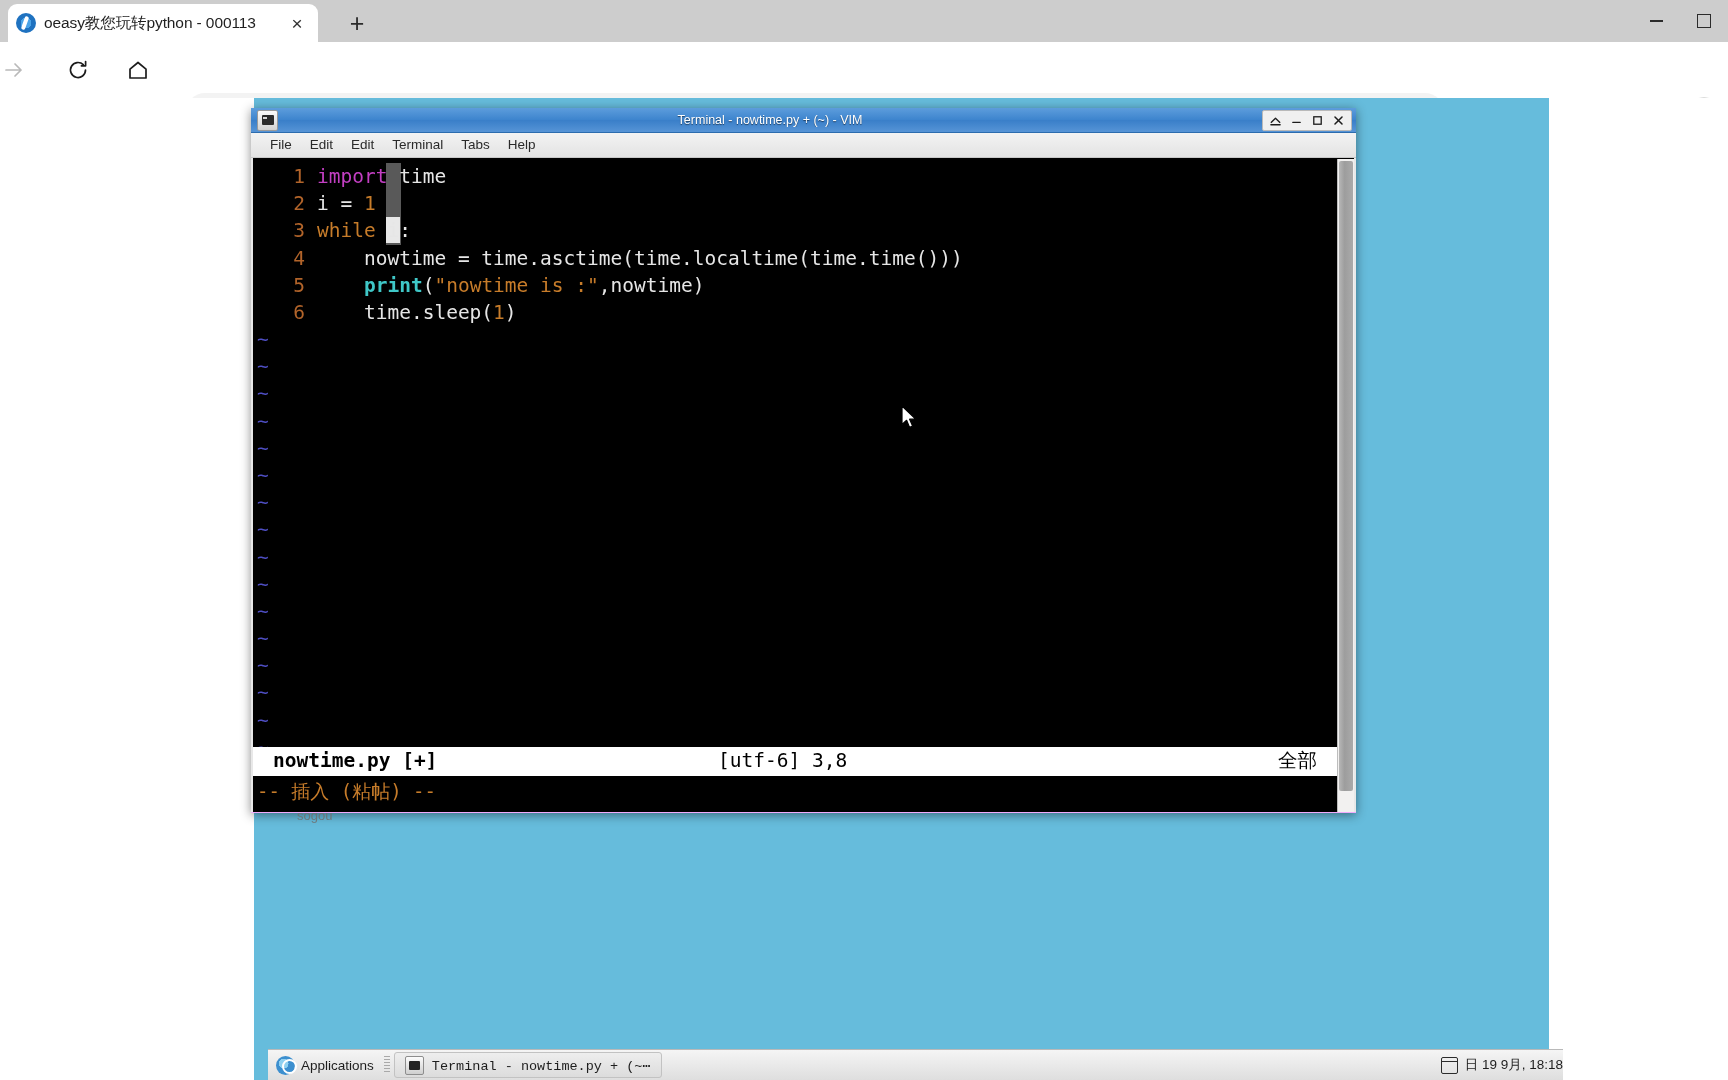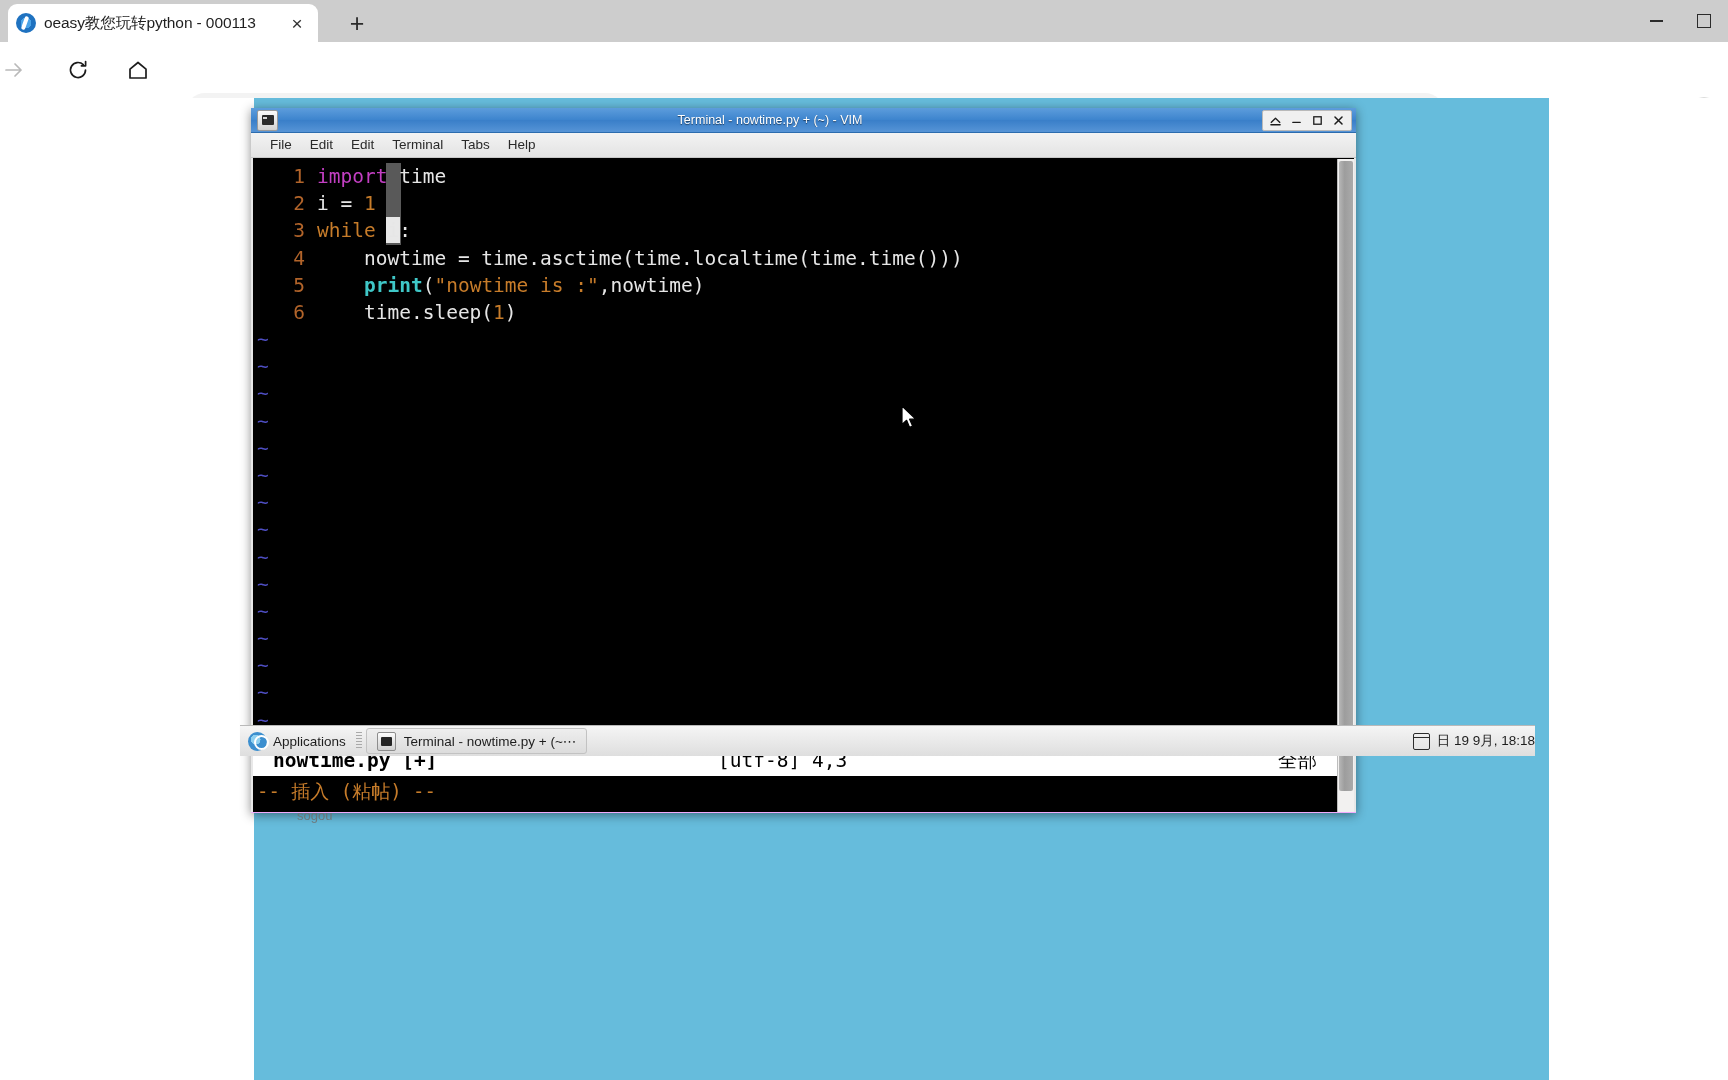--- a/index.html
+++ b/index.html
@@ -2,21 +2,21 @@
 <html><head>
 <meta charset="utf-8">
 <style>
   html, body {
     margin: 0; padding: 0;
     width: 1728px; height: 1080px;
     overflow: hidden;
     background: #ffffff;
     font-family: "Liberation Sans", sans-serif;
   }
-  #root { position: relative; width: 1728px; height: 756px; }
+  #root { position: relative; width: 1728px; height: 1080px; }
 
   
   .browser-tabstrip {
     position: absolute; left: 0; top: 0; width: 1728px; height: 42px;
     background: #cdcdcd;
   }
   .tab {
     position: absolute; left: 8px; top: 4px; width: 310px; height: 38px;
     background: #ffffff; border-radius: 9px 9px 0 0;
     display: flex; align-items: center; padding: 0 8px; box-sizing: border-box;
@@ -202,41 +202,41 @@
 
   .mouse-cursor { position: absolute; left: 648px; top: 246px; width: 18px; height: 26px; }
 
   .sogou-hint {
     position: absolute; left: 297px; top: 808px; font-size: 13px; color: #6f6f6f;
     font-family: "Liberation Sans", sans-serif; opacity: 0.85;
   }
 
   
   .taskbar {
-    position: absolute; left: 240px; bottom: 0px; width: 1295px; height: 30px;
+    position: absolute; left: 268px; bottom: 0px; width: 1295px; height: 30px;
     background: linear-gradient(to bottom, #f5f5f5, #dedede);
     border-top: 1px solid #b9b9b9; display: flex; align-items: center;
   }
   .tb-apps { display: flex; align-items: center; padding: 0 6px 0 8px; gap: 6px; }
   .apps-icon {
     width: 19px; height: 19px; border-radius: 50%;
     background: radial-gradient(circle at 40% 40%, #8fd0f0 0 30%, #3c8fcf 31% 100%);
     position: relative;
   }
   .apps-icon::after {
     content: ""; position: absolute; left: 6px; top: 3px; width: 11px; height: 11px;
     border: 2px solid #ffffff; border-radius: 50%;
   }
   .apps-label { font-size: 13.5px; color: #1e1e1e; }
   .tb-grip { width: 6px; height: 18px; margin: 0 4px;
     background: repeating-linear-gradient(to bottom, #a9a9a9 0 1px, transparent 1px 3px); }
   .task-btn {
     display: flex; align-items: center; gap: 8px; height: 26px; padding: 0 10px;
     background: linear-gradient(to bottom, #eeeeee, #dcdcdc);
-    border: 1px solid #c2c2c2; border-radius: 3px; box-sizing: border-box;
+    border: 1px solid #c2c2c2; border-radius: 3px; box-sizing: border-box; font-family: Liberation Mono, monospace;
   }
   .task-icon {
     width: 17px; height: 17px; background: linear-gradient(to bottom, #fcfcfc, #cfcfcf);
     border: 1px solid #8d8d8d; border-radius: 2px; display: flex; align-items: center; justify-content: center;
   }
   .task-icon span { width: 11px; height: 9px; background: #242424; display: block; border-radius: 1px; }
   .task-label { font-size: 13.5px; color: #1e1e1e; white-space: nowrap; }
   .clock-area { margin-left: auto; display: flex; align-items: center; gap: 7px; padding-right: 0; }
   .cal-icon { width: 15px; height: 15px; border: 1.6px solid #2b2b2b; border-radius: 2px; position: relative; }
   .cal-icon::after { content: ""; position: absolute; left: 0; top: 3px; width: 100%; height: 1.6px; background: #2b2b2b; }
@@ -394,21 +394,21 @@
           </div>
 
         <div class="mouse-cursor">
           <svg width="18" height="26" viewBox="0 0 18 26">
             <path d="M1 1 1 19.5 5.6 15.3 8.6 22.4 11.6 21 8.6 14.2 14.4 13.9z" fill="#ffffff" stroke="#000000" stroke-width="1.2" stroke-linejoin="round"></path>
           </svg>
         </div>
 
         <div class="vim-status">
           <span class="vs-left">nowtime.py [+]</span>
-          <span class="vs-mid">[utf-8] 4,3</span>
+          <span class="vs-mid">[utf-6] 3,8</span>
           <span class="vs-right">全部</span>
         </div>
         <div class="vim-mode">-- 插入 (粘帖) --</div>
       </div>
       <div class="term-scrollbar">
         <div class="term-scroll-thumb"></div>
       </div>
     </div>
   </div>
 

